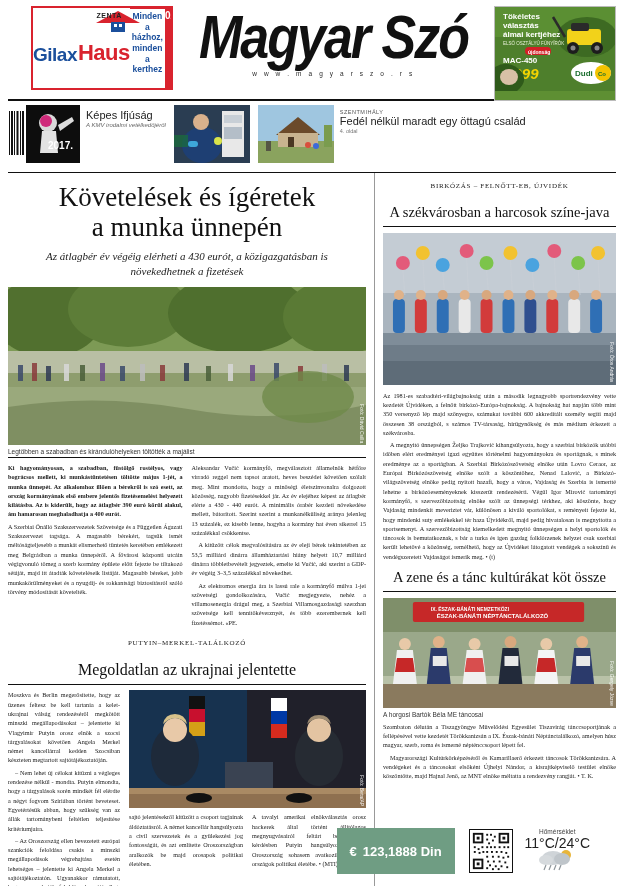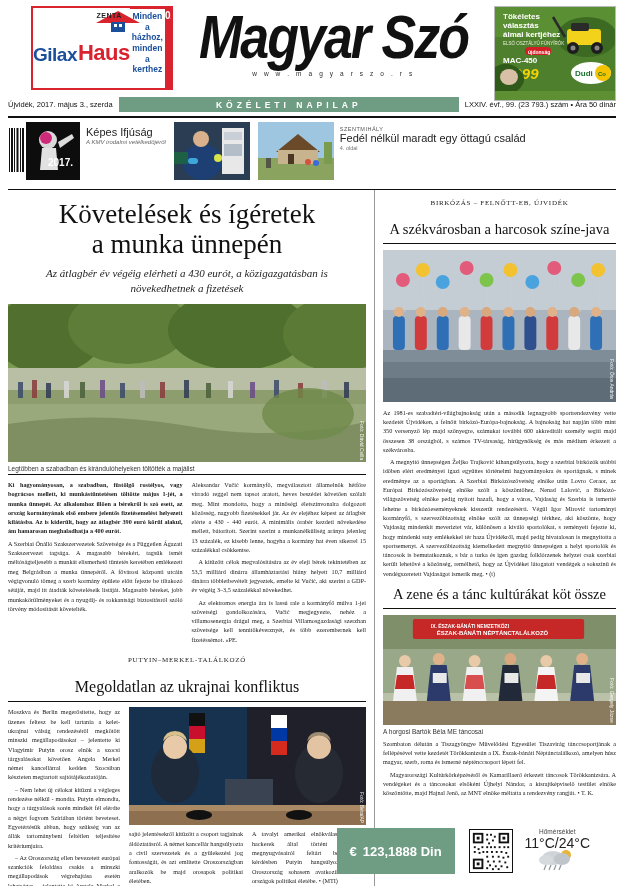--- a/index.html
+++ b/index.html
@@ -179,27 +179,20 @@
         <ellipse cx="96" cy="66" rx="20" ry="11" fill="#ffffff"></ellipse>
         <text x="80" y="69" font-family="Liberation Sans" font-size="8" font-weight="bold" fill="#1b6e2e">Dudi</text>
         <circle cx="108" cy="66" r="8" fill="#f4c400"></circle>
         <text x="103" y="69" font-family="Liberation Sans" font-size="6" font-weight="bold" fill="#1b6e2e">Co</text>
         <path d="M0 60 q14 -8 26 4 q8 10 -4 20 L0 84 Z" fill="#2f5a1a"></path>
         <ellipse cx="14" cy="70" rx="9" ry="8" fill="#d8c0a6"></ellipse>
       </svg>
     </div>
   </div>
 
-  <div class="bandrow">
-    <div class="band-date">Újvidék, 2017. május 3., szerda</div>
-    <div class="band-green">
-      <span>KÖZÉLETI NAPILAP</span>
-    </div>
-    <div class="band-issue">LXXIV. évf., 99. (23 793.) szám • Ára 50 dinár</div>
-  </div>
   <div class="rule-thick"></div>
 
   <div class="teasers">
 
     <div class="barcode">
       <svg width="18" height="56" viewBox="0 0 18 56">
         <g fill="#111">
           <rect x="1" y="6" width="1" height="44"></rect>
             <rect x="3" y="6" width="2" height="44"></rect>
           <rect x="6" y="6" width="1" height="44"></rect>
@@ -327,21 +320,21 @@
         <div class="bodycol">
           <div class="bodytext">
             <p>Aleksandar Vučić kormányfő, megválasztott államelnök hétfőre virradó reggel nem tapsot aratott, heves beszédet követően szólalt meg. Mint mondotta, hogy a minőségi életszínvonalra dolgozott közösség, nagyobb fizetésekkel jár. Az év elejéhez képest az átlagbér elérte a 430 - 440 eurót. A minimális órabér kezdeti növekedése mellett, bátorított. Szerint szerint a munkanélküliség aránya jelenleg 13 százalék, ez kisebb lenne, hogyha a kormány hat éven sikerrel 15 százalékkal csökkentse.</p>
             <p>A kitűzött célok megvalósítására az év eleji bérek tekintetében az 53,5 milliárd dinárra államháztartási hiány helyett 10,7 milliárd dinárra többletbevételt jegyeztek, emelte ki Vučić, aki szerint a GDP-év végéig 3–3,5 százalékkal növekedhet.</p>
             <p>Az elektromos energia ára is lassú rale a kormányfő múlva 1-jei szövetségi gondolkozására, Vučić megjegyezte, nehéz a villamosenergia drágul meg, a Szerbiai Villamosgazdasági szerzhan szövetsége kell tennitőkéverznyét, és több ezerembernek kell fizetéssémot. «PE.</p>
           </div>
         </div>
       </div>
 
       <div class="kicker">PUTYIN–MERKEL-TALÁLKOZÓ</div>
-      <div class="sec-head">Megoldatlan az ukrajnai konfliktus</div>
+      <div class="sec-head">Megoldatlan az ukrajnai jelentette</div>
       <div class="hr-b"></div>
 
       <div style="display:flex; gap:9px; margin-top:5px;">
         <div style="width:112px;">
           <div class="bodytext">
             <p>Moszkva és Berlin megerősítette, hogy az üzenes feltesz be kell tartania a kelet-ukrajnai válság rendezéséről megkötött minszki megállapodásokat – jelentette ki Vlagyimir Putyin orosz elnök a szocsi tárgyalásokat követően Angela Merkel német kancellárral kedden Szocsiban készteten megtartott sajtótájékoztatóján.</p>
             <p>– Nem lehet új célokat kitűzni a végleges rendezése nélkül - mondta. Putyin elmondta, hogy a tárgyalások sorén mindkét fél elérdte a négyt fogvom Szíriában történt beveteset. Egyetértésük abban, hogy szükség van az állák tartománybeni feltétlen teljesítése kritériumjaira.</p>
             <p>– Az Oroszország ellen bevezetett európai szankciók feloldása csakis a minszki megállapodások végrehajtása esetén lehetséges – jelentette ki Angela Merkel a sajtótájékoztatón. Ugyanakkor rámutatott, hogy a szankciók feloldása hozzájárulhat, hogy a tárgyalások a csecsenföldi melegek jogainak biztosításáról kerüljön a Putyinnal, mintán ilyen panaszok érkeztek hozzá.</p>
           </div>
         </div>

